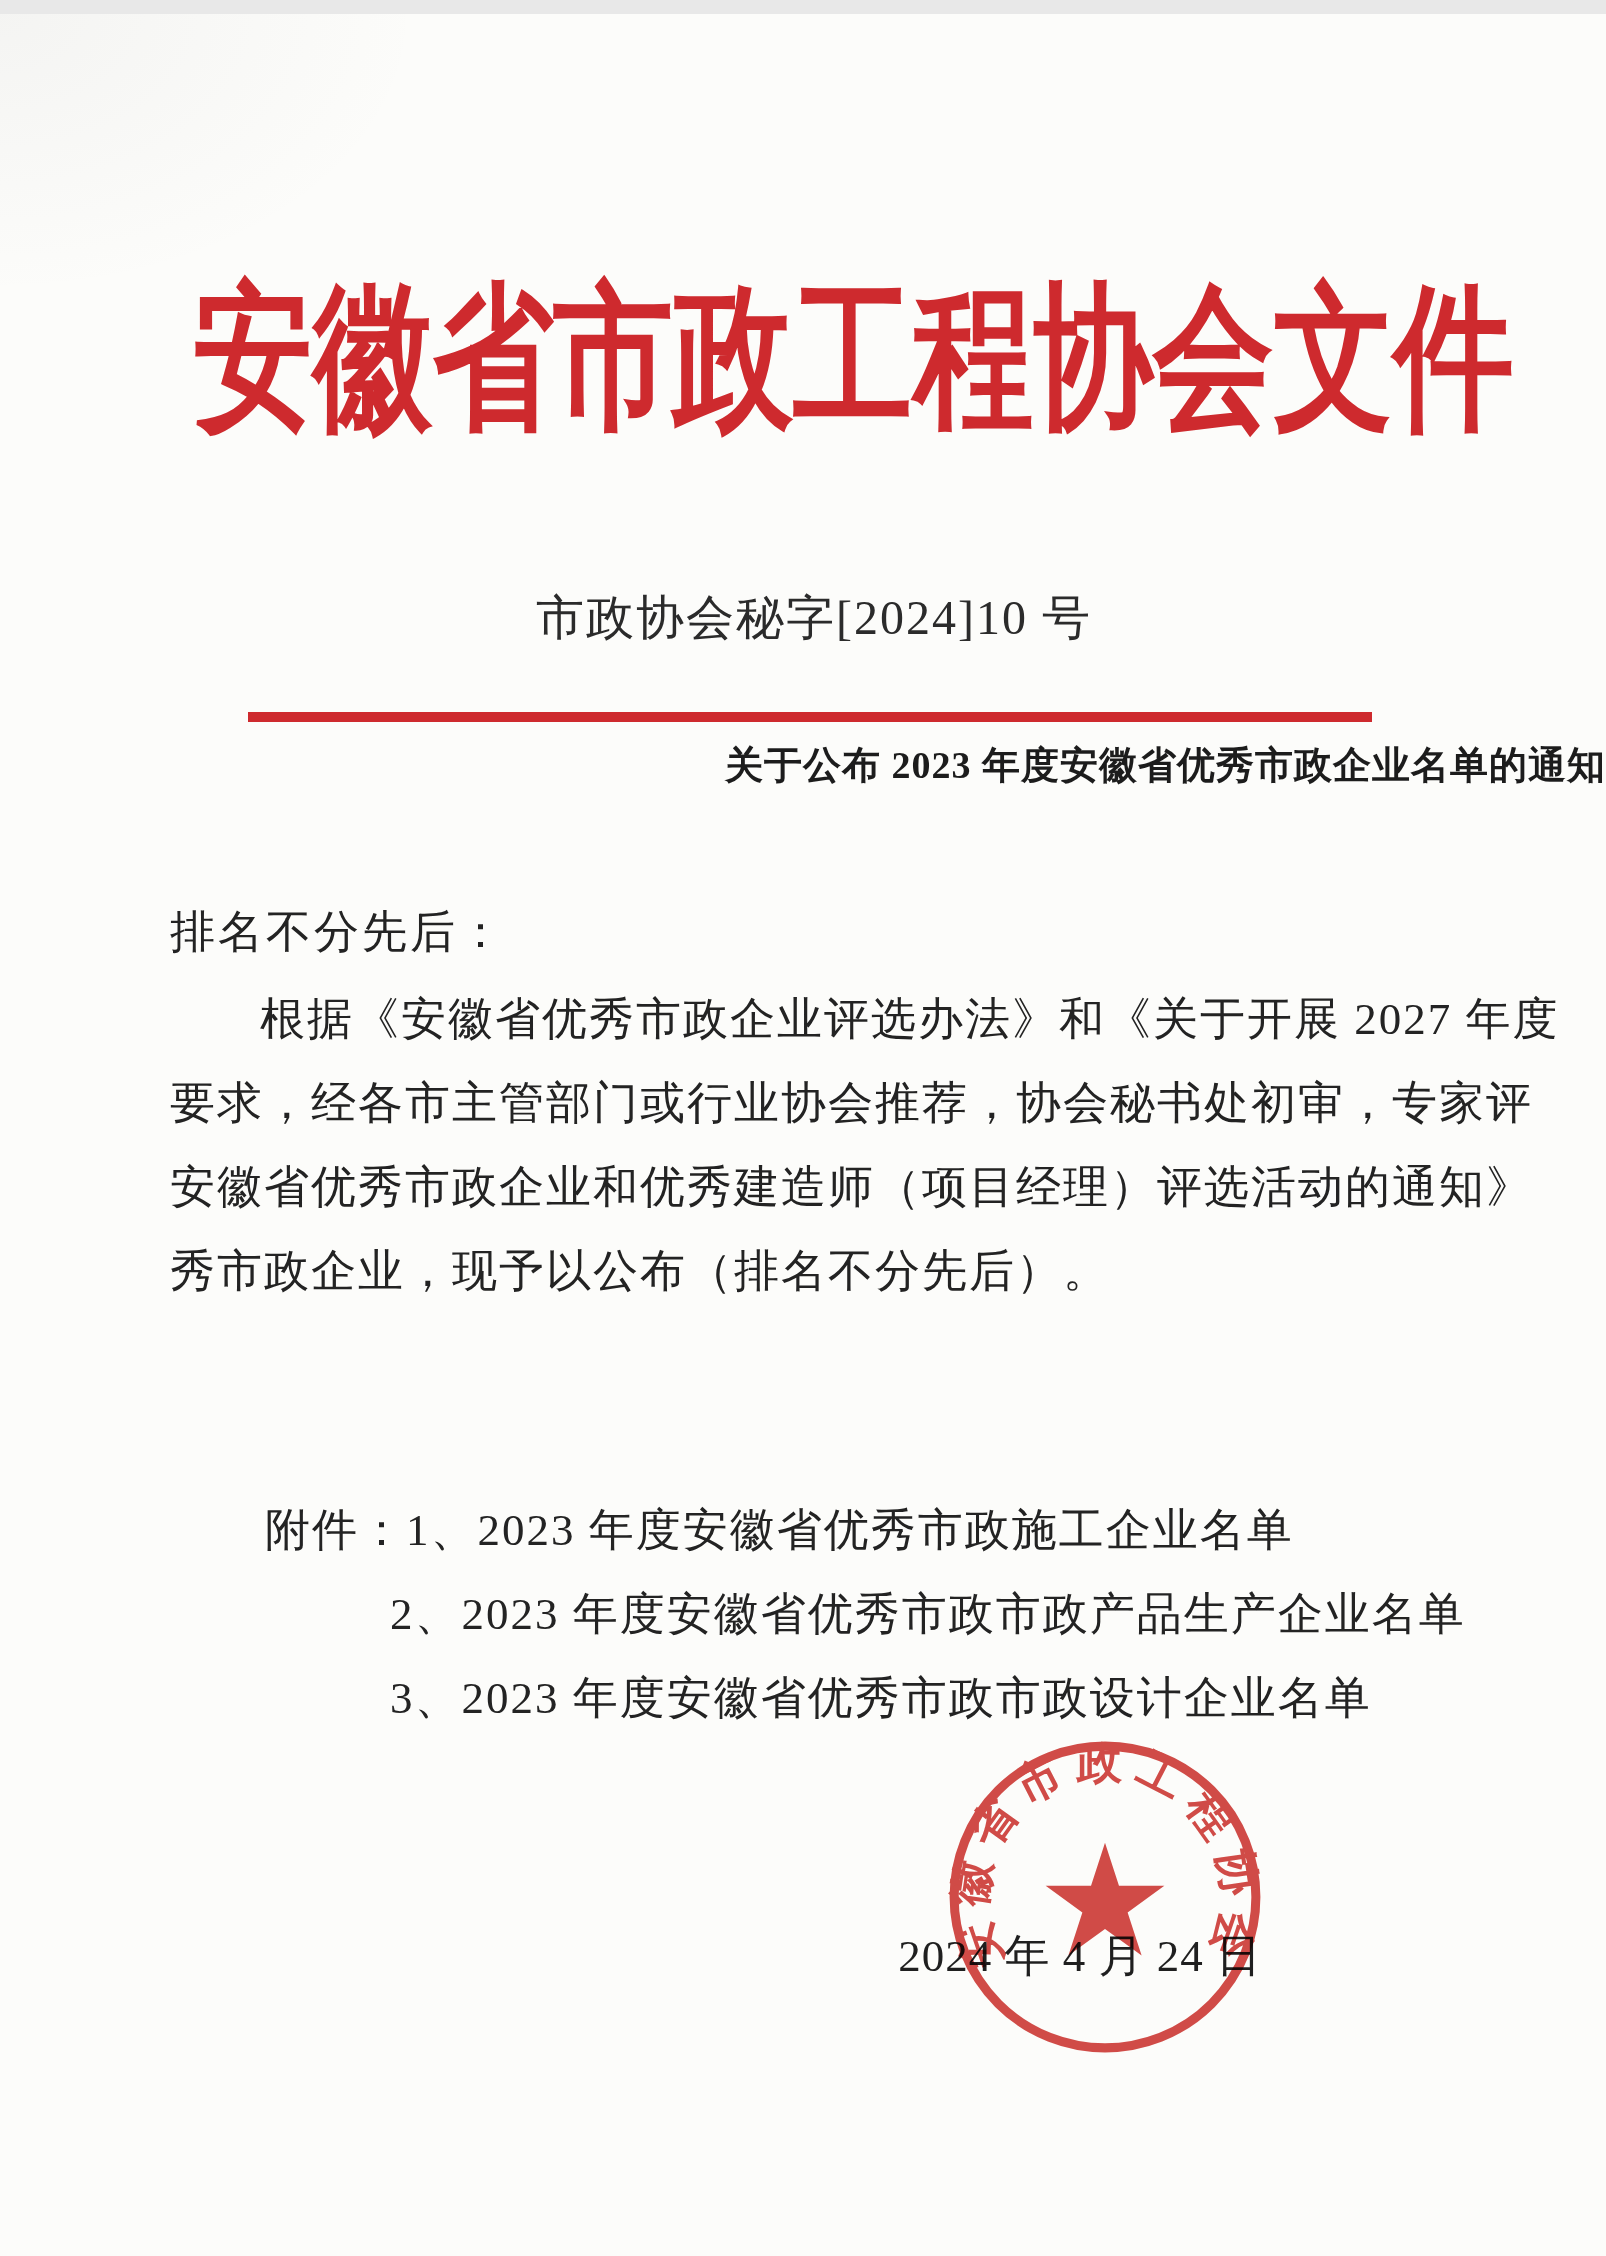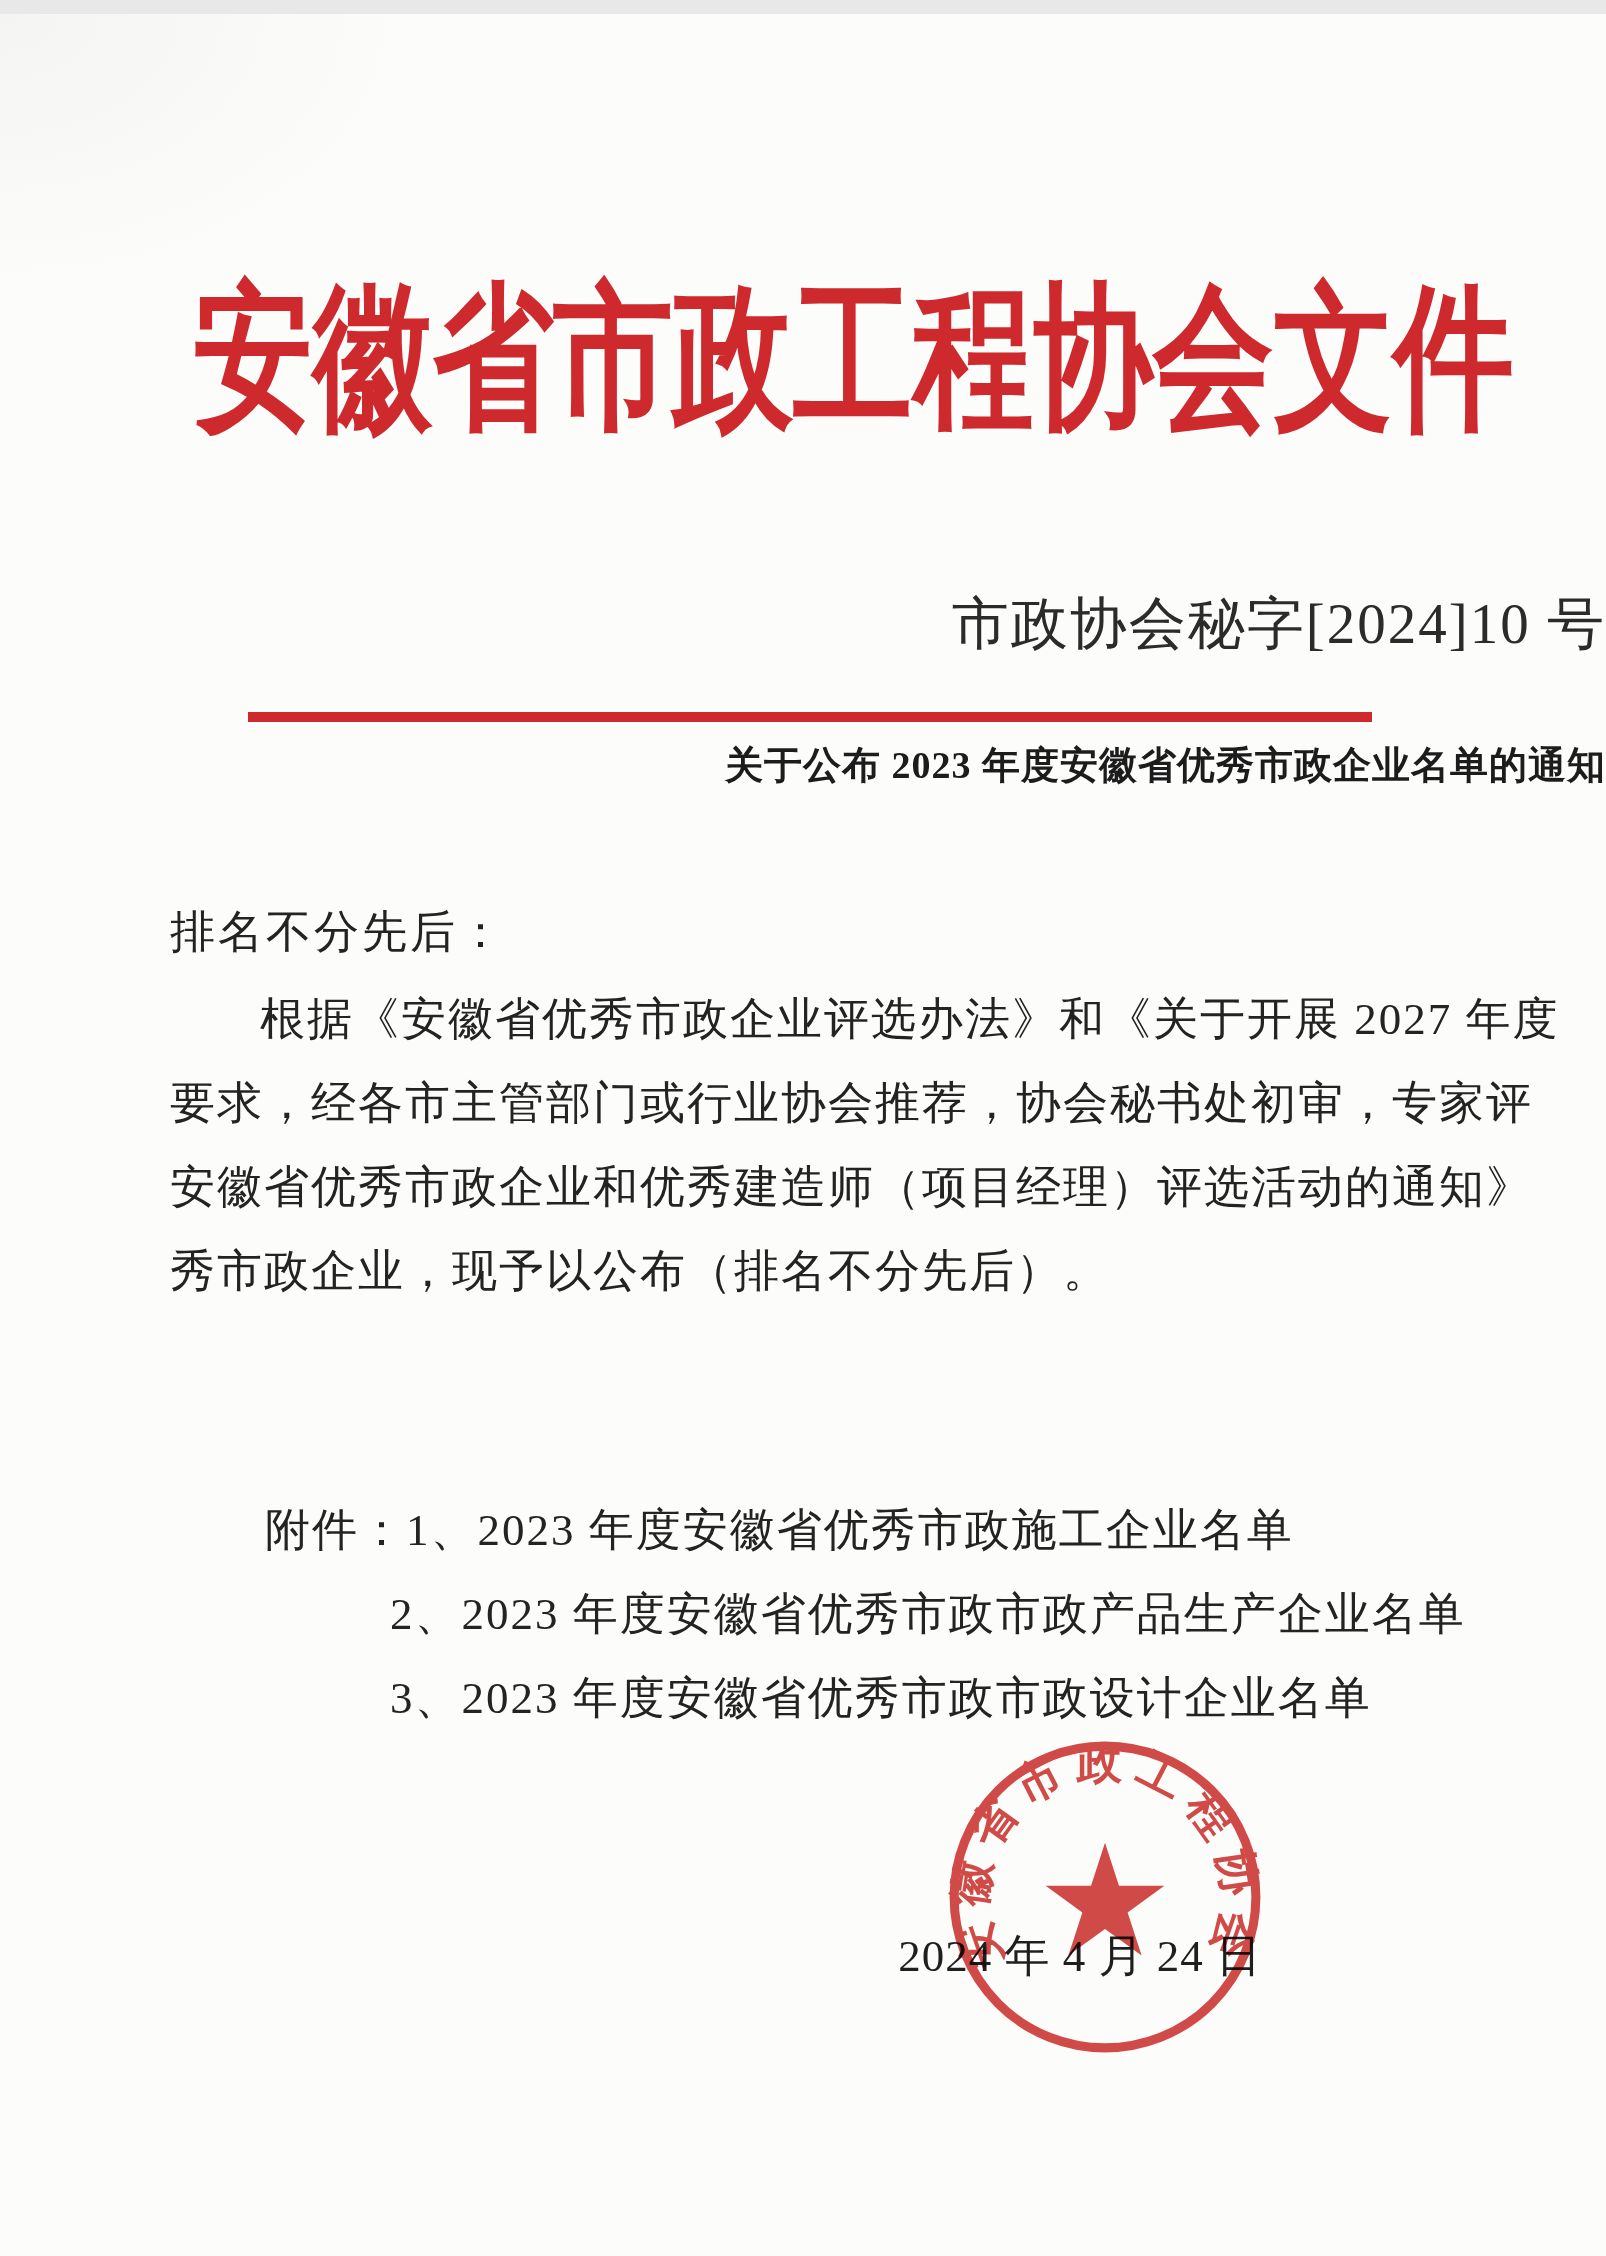--- a/index.html
+++ b/index.html
@@ -28,22 +28,22 @@
     color: #ce2a2e;
     transform: scaleX(0.76);
     transform-origin: 50% 50%;
     white-space: nowrap;
   }
 
   
   .doc-number {
     position: absolute;
     top: 572px; left: 0; right: 0;
-    text-align: right;
-    font-size: 57px;
+    text-align: center;
+    font-size: 48px;
     letter-spacing: 2px;
     color: #2b2b2b;
     padding-left: 22px;
   }
 
   
   .divider {
     position: absolute;
     top: 698px; left: 248px;
     width: 1124px; height: 10px;

